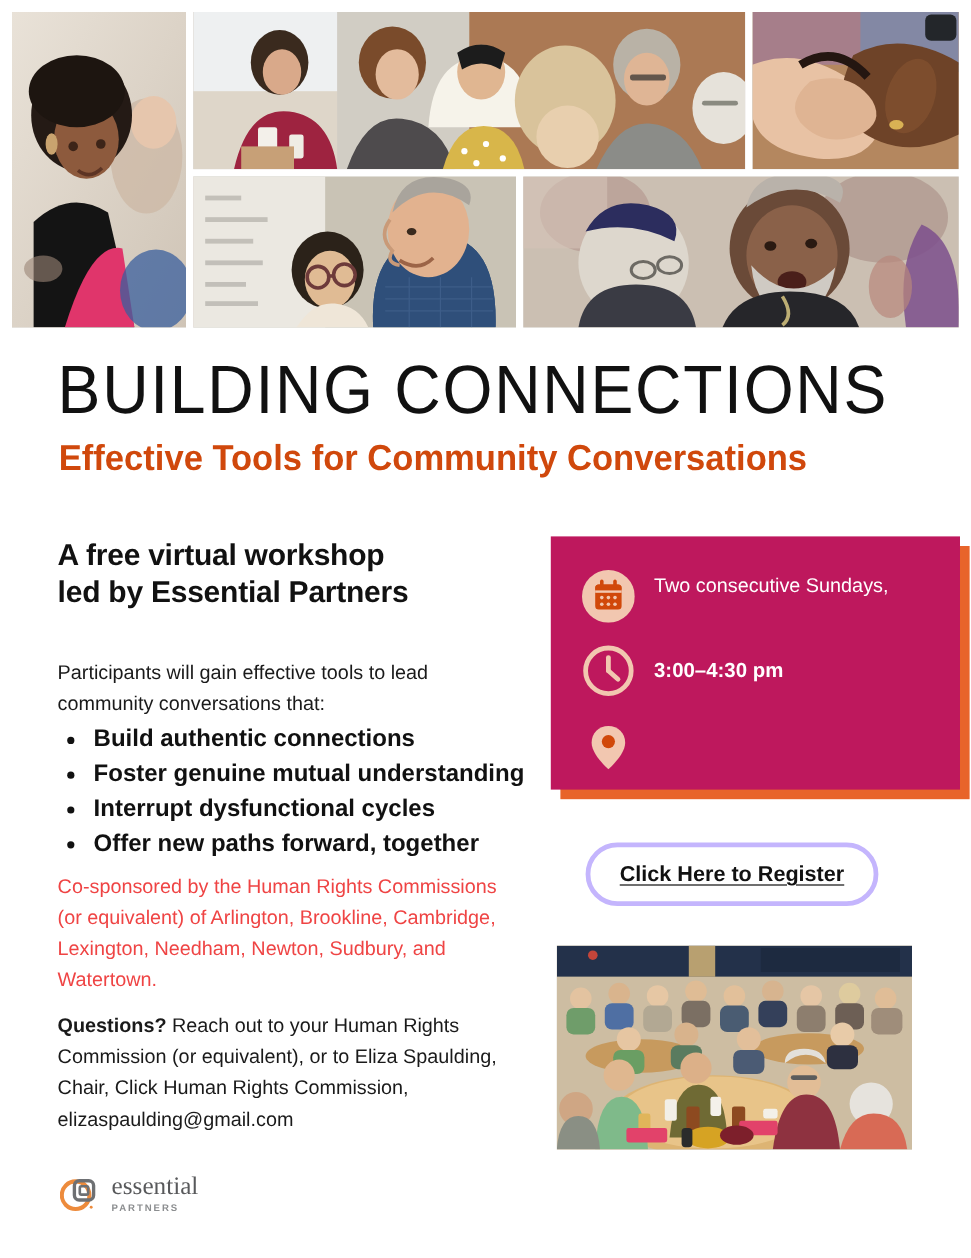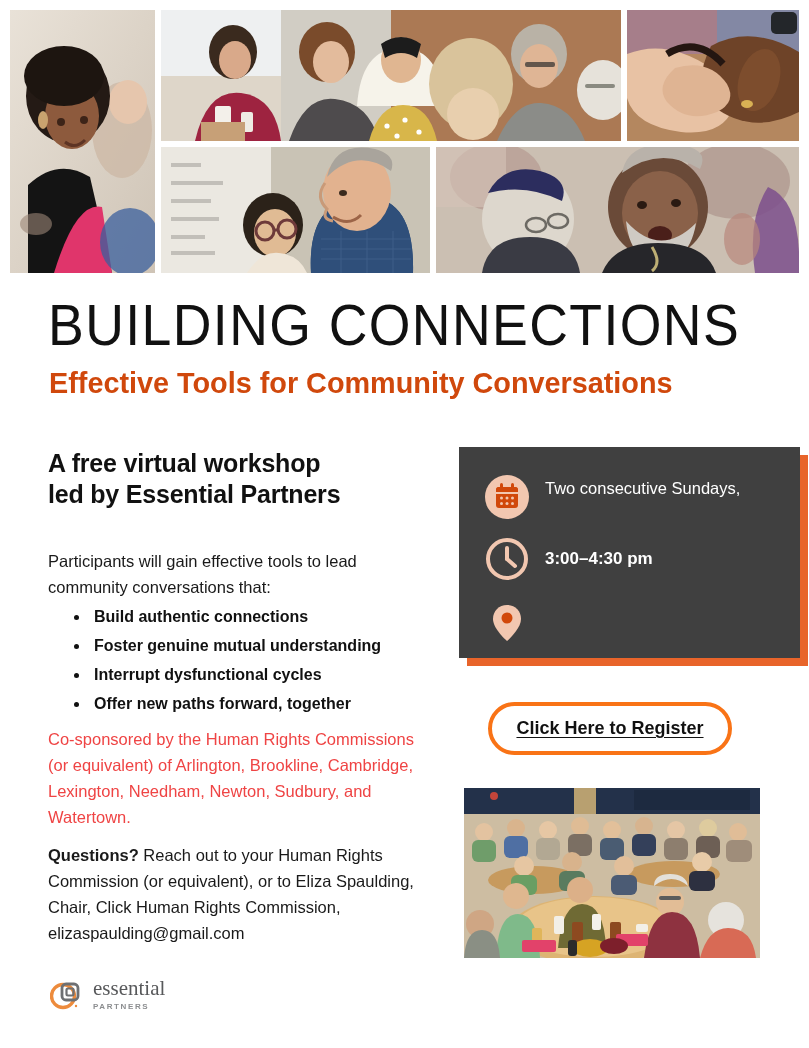--- a/index.html
+++ b/index.html
@@ -42,62 +42,62 @@
   .lede{
     position:absolute;left:48px;top:448px;width:370px;
     font-size:25px;line-height:31px;font-weight:bold;color:#111;
     letter-spacing:-0.2px;
   }
   .para{
     position:absolute;left:48px;top:548px;width:372px;
     font-size:16.5px;line-height:26px;color:#1a1a1a;
   }
   .bullets{
-    position:absolute;left:64px;top:602px;width:400px;
+    position:absolute;left:48px;top:602px;width:400px;
     margin:0;padding:0 0 0 26px;
-    font-size:16px;line-height:29px;font-weight:bold;color:#111;
+    font-size:20px;line-height:29px;font-weight:bold;color:#111;
   }
   .bullets li{padding-left:4px;}
   .cospon{
     position:absolute;left:48px;top:726px;width:382px;
     font-size:16.5px;line-height:26px;color:#ef4444;
   }
   .questions{
     position:absolute;left:48px;top:842px;width:380px;
     font-size:16.5px;line-height:26px;color:#1a1a1a;
   }
   .questions b{font-weight:bold;}
 
   
   .infoshadow{
     position:absolute;left:467px;top:455px;width:341px;height:211px;
     background:#e8642a;
   }
   .infobox{
     position:absolute;left:459px;top:447px;width:341px;height:211px;
-    background:#404040;
+    background:#be185d;
     box-sizing:border-box;
     padding:28px 0 0 0;
   }
   .irow{
     display:flex;align-items:flex-start;
     margin:0 0 18px 0;padding-left:26px;
   }
   .irow:last-child{margin-bottom:0;}
   .iico{width:44px;height:44px;flex:0 0 44px;margin-right:16px;}
   .iico svg{display:block;}
   .itext{color:#ffffff;font-size:16.5px;line-height:22px;padding-top:2px;}
   .itext .l1{font-weight:normal;}
   .itext .l2{font-weight:bold;}
   .itext.single{padding-top:11px;font-weight:bold;font-size:17px;}
 
   
   .regbtn{
     position:absolute;left:488px;top:702px;width:244px;height:53px;
-    border:4px solid #f97316;border-radius:28px;
+    border:4px solid #c4b5fd;border-radius:28px;
     background:#ffffff;box-sizing:border-box;
     display:flex;align-items:center;justify-content:center;
     cursor:pointer;
   }
   .regbtn span{
     font-size:18px;font-weight:bold;color:#111;
     text-decoration:underline;text-underline-offset:3px;
   }
 
   

